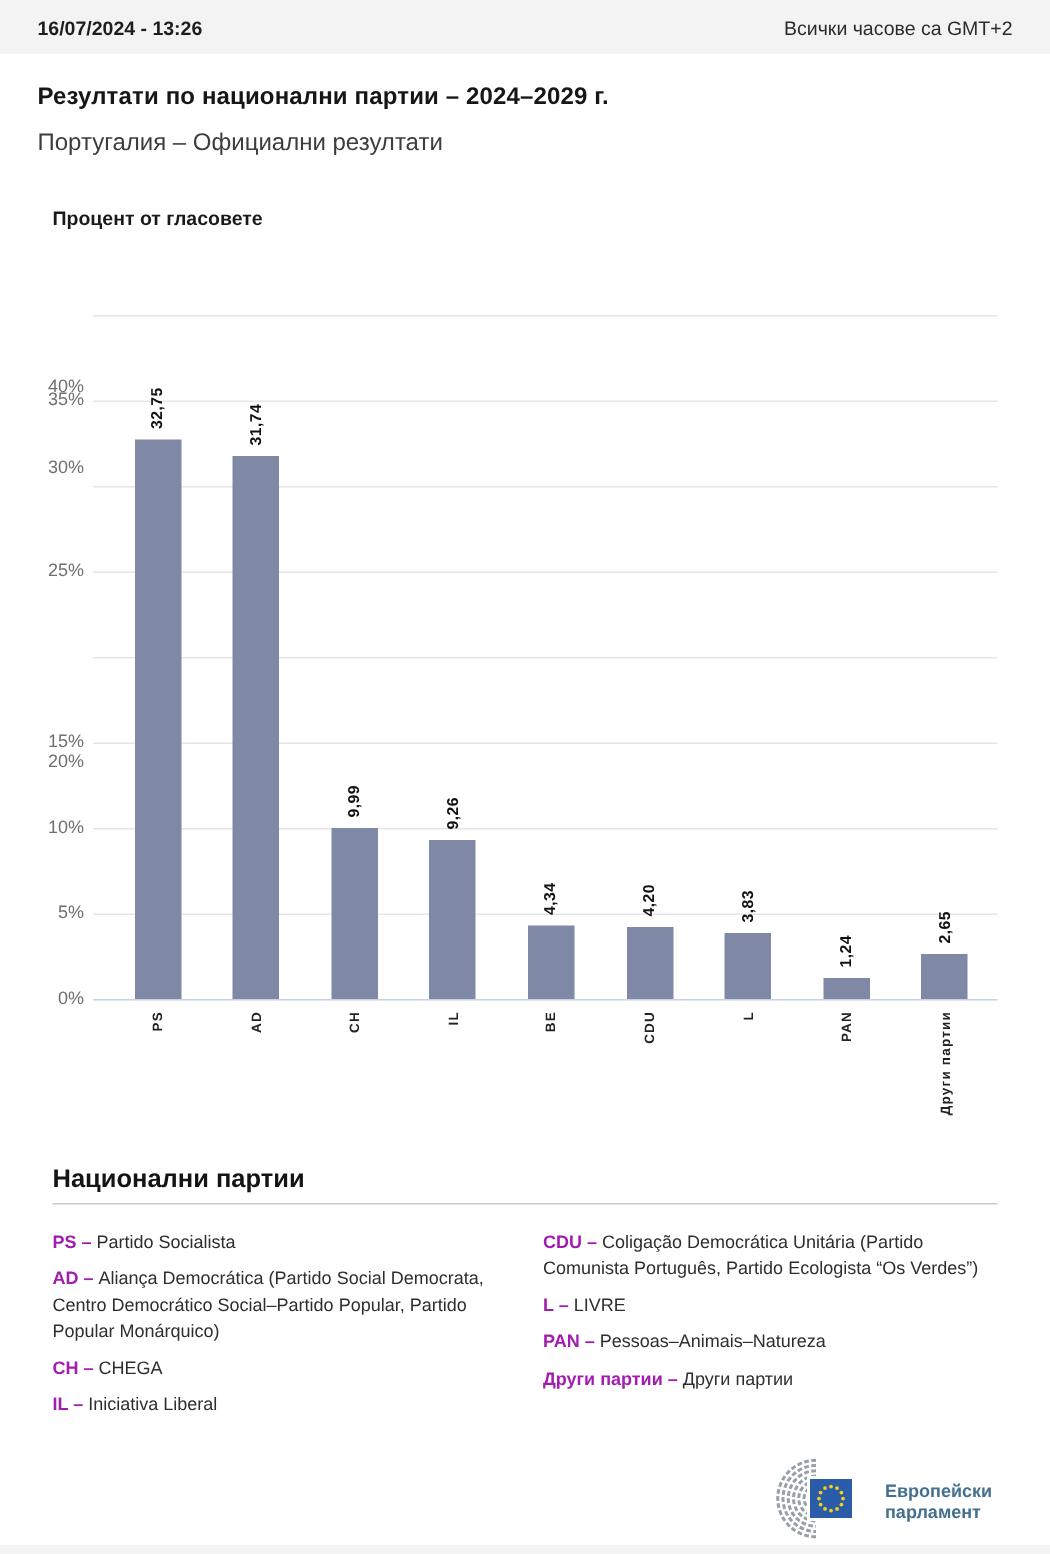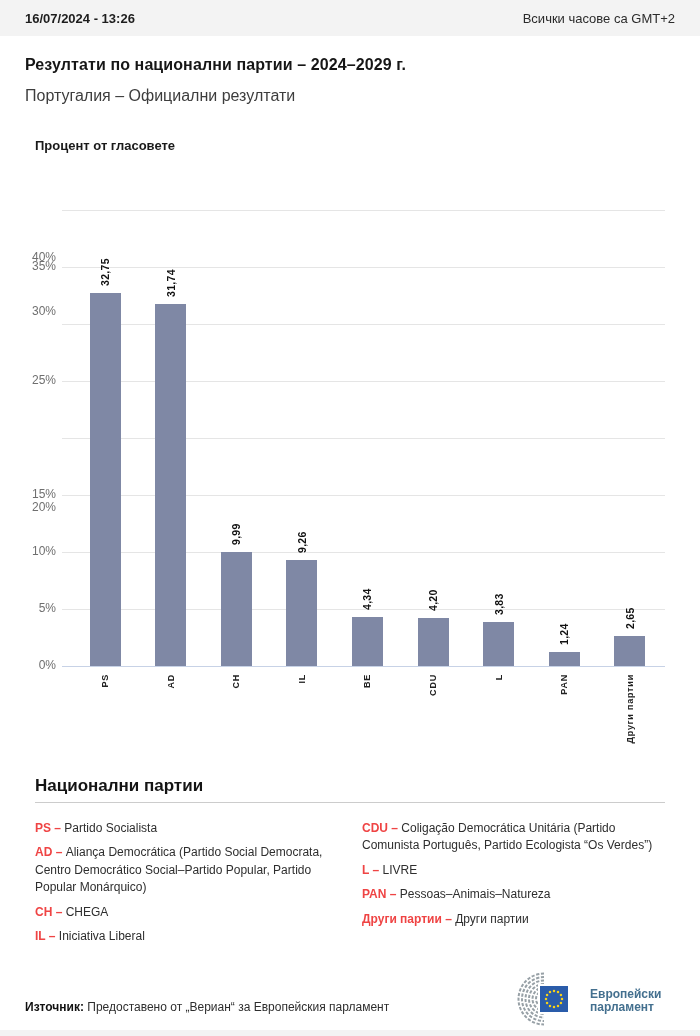--- a/index.html
+++ b/index.html
@@ -36,21 +36,21 @@
     position:absolute; white-space:nowrap; font-size:9px; font-weight:bold; color:#222;
     letter-spacing:.8px;
     transform:rotate(-90deg) translateX(-100%); transform-origin:0 0;
   }
   
   .legend-heading { position:absolute; left:35px; top:776px; font-size:17px; font-weight:bold; color:#141414; }
   .legend-rule { position:absolute; left:35px; top:802px; width:630px; height:1px; background:#cccccc; }
   .legend-cols { position:absolute; left:35px; top:820px; width:630px; display:flex; gap:24px; }
   .legend-col { width:303px; }
   .lg-item { font-size:12px; line-height:1.45; color:#2e2e2e; margin-bottom:7px; }
-  .lg-item b { color:#ef4444; }
+  .lg-item b { color:#a21caf; }
   
   .source-line { position:absolute; left:25px; top:1000px; width:470px; font-size:12px; color:#2e2e2e; }
   .source-line b { color:#111; }
   .ep-logo { position:absolute; left:510px; top:970px; display:flex; align-items:center; gap:8px; }
   .ep-logo-text { font-size:12px; font-weight:bold; color:#44708f; line-height:1.12; }
   .bottom-strip { position:absolute; left:0; bottom:0; width:700px; height:6px; background:#f3f3f3; }
 </style>
 </head>
 <body>
 
@@ -126,21 +126,20 @@
         <div class="lg-item"><b>IL – </b><span>Iniciativa Liberal</span></div>
       </div>
     <div class="legend-col" id="legend-col-1">
         <div class="lg-item"><b>CDU – </b><span>Coligação Democrática Unitária (Partido Comunista Português, Partido Ecologista “Os Verdes”)</span></div>
         <div class="lg-item"><b>L – </b><span>LIVRE</span></div>
         <div class="lg-item"><b>PAN – </b><span>Pessoas–Animais–Natureza</span></div>
         <div class="lg-item"><b>Други партии – </b><span>Други партии</span></div>
       </div>
   </div>
 
-  <div class="source-line"><b>Източник:</b><span> Предоставено от „Вериан“ за Европейския парламент</span></div>
 
   <div class="ep-logo">
     <span id="logo-icon"><svg width="72" height="58" viewBox="0 0 72 58">
           <path d="M 34 21 A 8 8 0 0 0 34 37" fill="none" stroke="#97a0a6" stroke-width="2" stroke-dasharray="3.2 1.6"></path>
           <path d="M 34 17.5 A 11.5 11.5 0 0 0 34 40.5" fill="none" stroke="#97a0a6" stroke-width="2" stroke-dasharray="3.2 1.6"></path>
           <path d="M 34 14 A 15 15 0 0 0 34 44" fill="none" stroke="#97a0a6" stroke-width="2" stroke-dasharray="3.2 1.6"></path>
           <path d="M 34 10.5 A 18.5 18.5 0 0 0 34 47.5" fill="none" stroke="#97a0a6" stroke-width="2" stroke-dasharray="3.2 1.6"></path>
           <path d="M 34 7 A 22 22 0 0 0 34 51" fill="none" stroke="#97a0a6" stroke-width="2" stroke-dasharray="3.2 1.6"></path>
           <path d="M 34 3.5 A 25.5 25.5 0 0 0 34 54.5" fill="none" stroke="#97a0a6" stroke-width="2" stroke-dasharray="3.2 1.6"></path>
           <rect x="28" y="14" width="32" height="30" fill="#ffffff"></rect>

